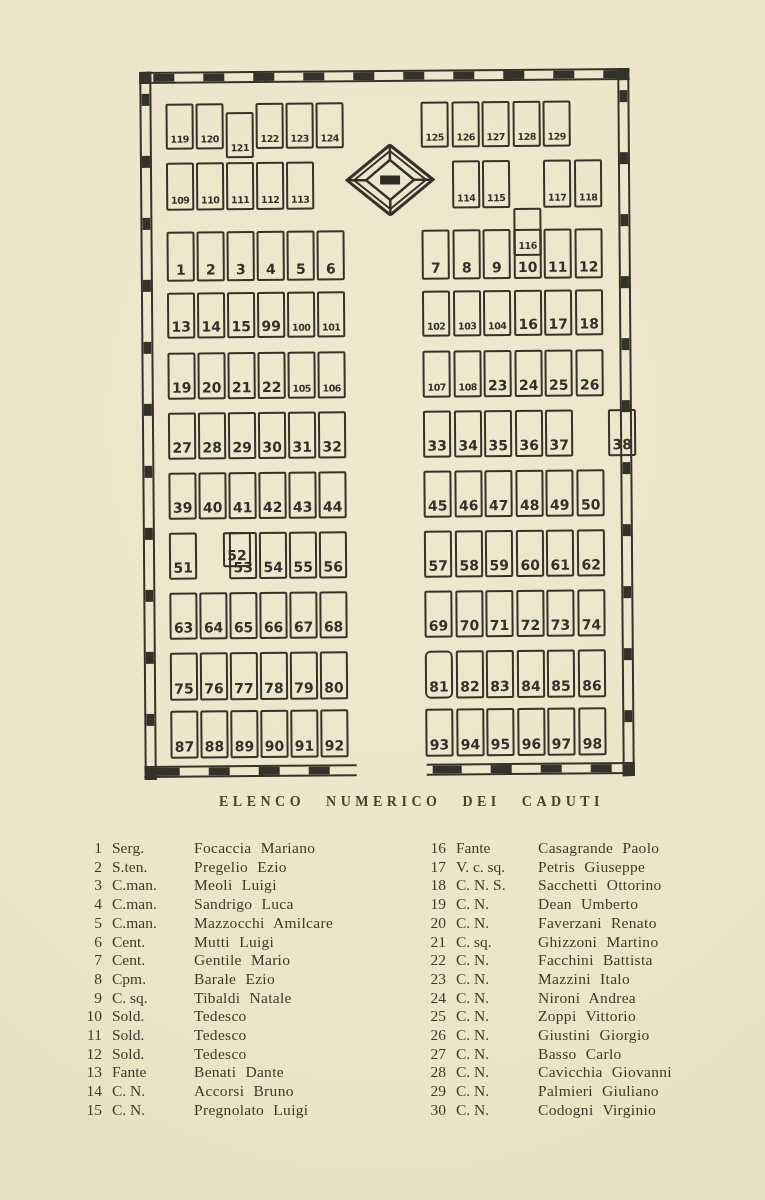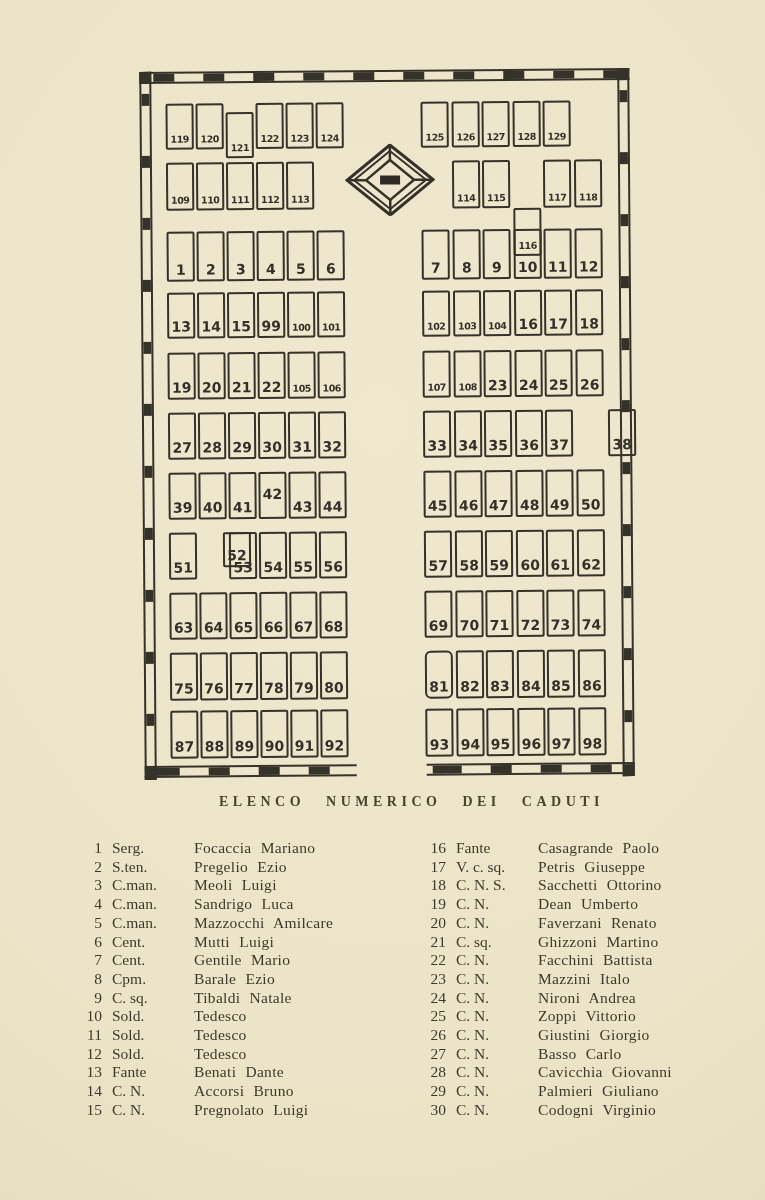--- a/index.html
+++ b/index.html
@@ -302,21 +302,21 @@
         </div>
         <div class="plot" style="left: 26px; top: 401px; height: 47px;">
           <span>39</span>
         </div>
         <div class="plot" style="left: 56px; top: 401px; height: 47px;">
           <span>40</span>
         </div>
         <div class="plot" style="left: 86px; top: 401px; height: 47px;">
           <span>41</span>
         </div>
-        <div class="plot" style="left: 116px; top: 401px; height: 47px; align-items: center;">
+        <div class="plot" style="left: 116px; top: 401px; height: 47px;">
           <span>42</span>
         </div>
         <div class="plot" style="left: 146px; top: 401px; height: 47px;">
           <span>43</span>
         </div>
         <div class="plot" style="left: 176px; top: 401px; height: 47px;">
           <span>44</span>
         </div>
         <div class="plot" style="left: 281px; top: 401px; height: 47px;">
           <span>45</span>

